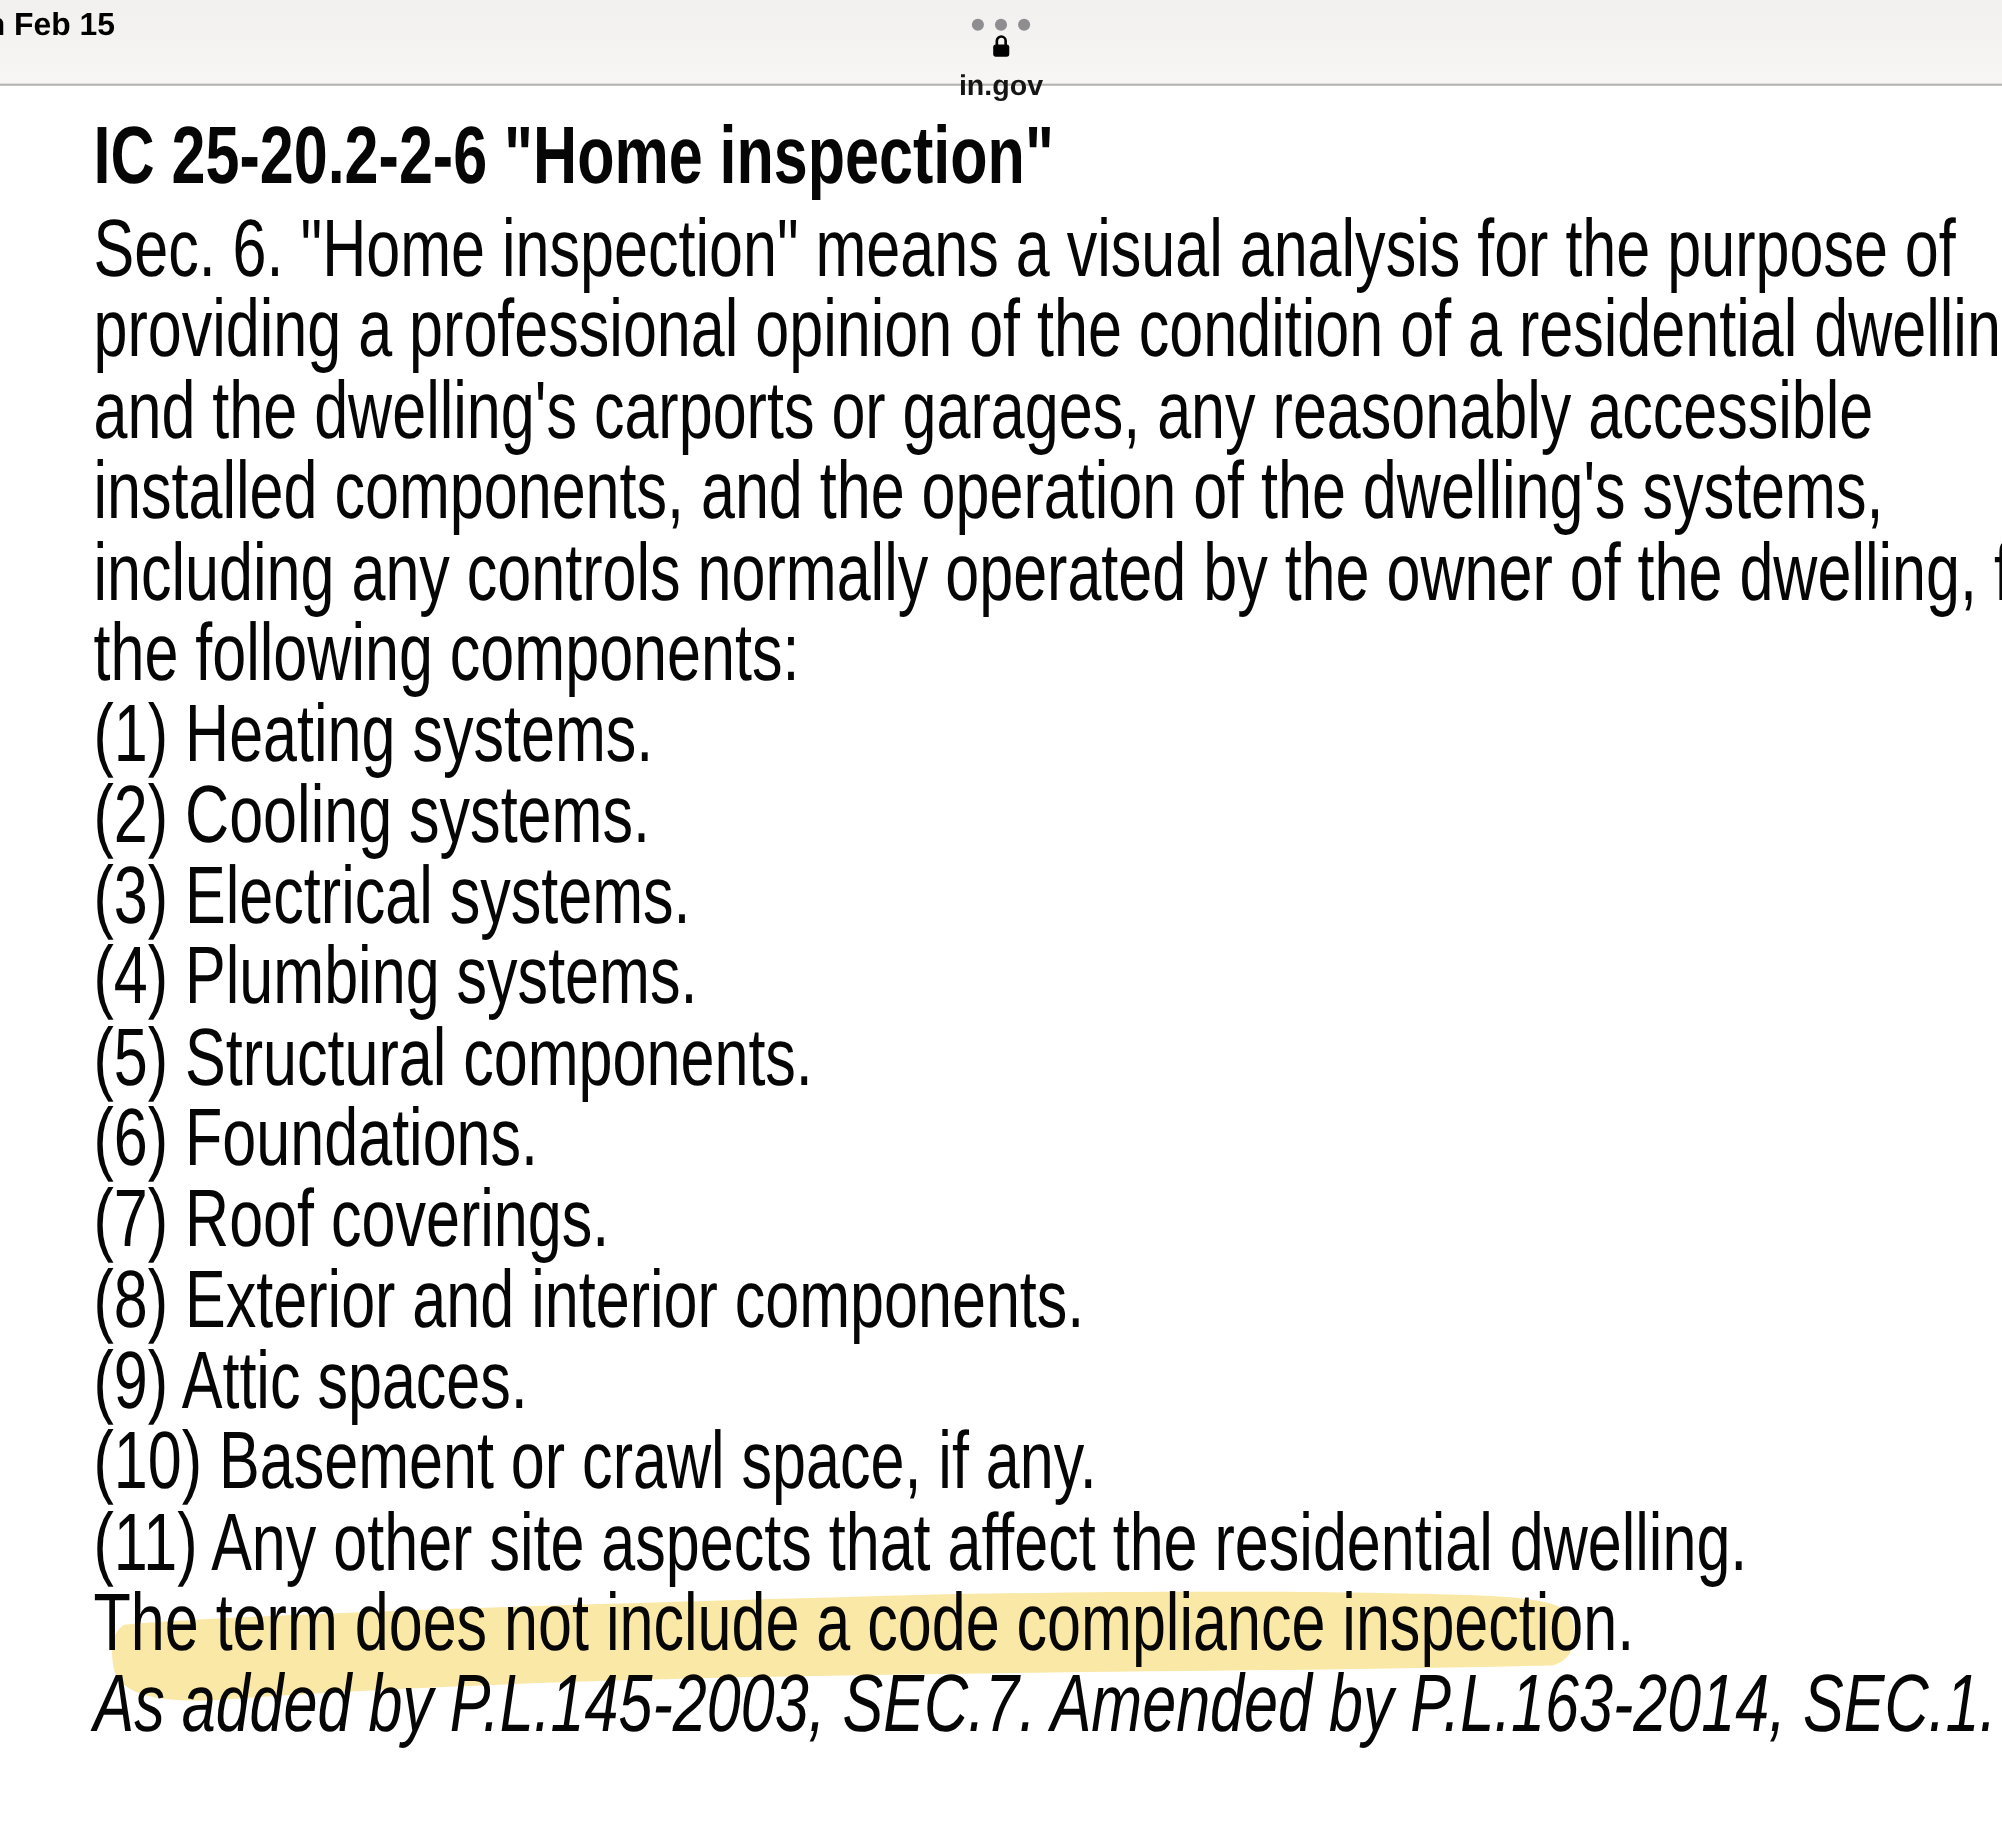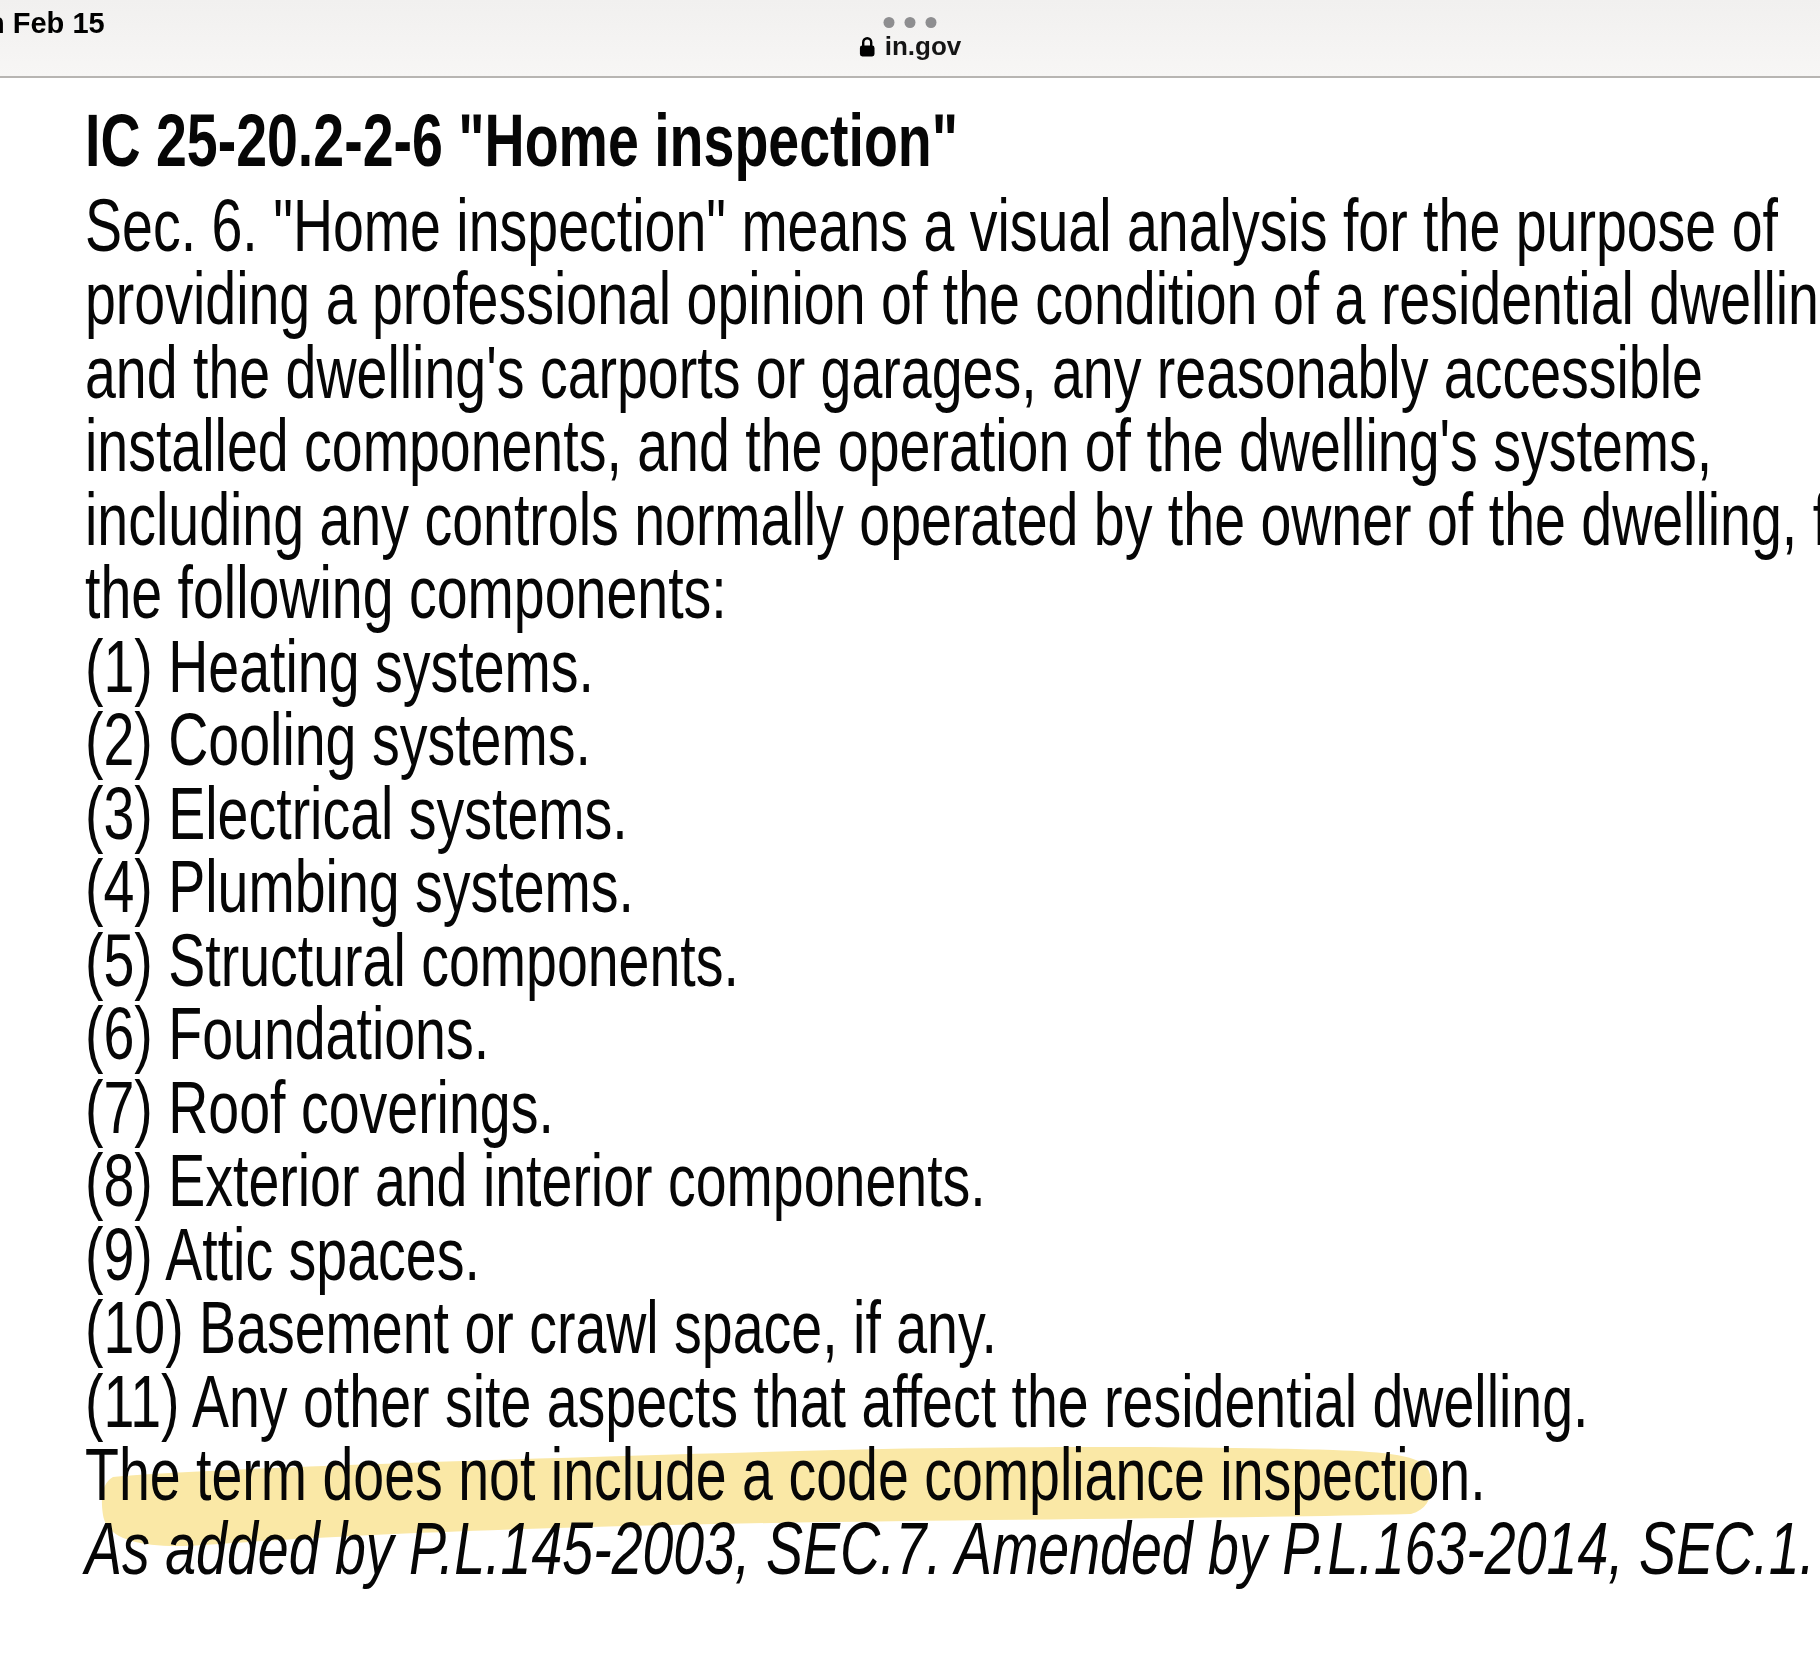--- a/index.html
+++ b/index.html
@@ -18,21 +18,21 @@
     position:absolute; left:-13px; top:7px;
     font-size:29px; font-weight:600; color:#000; white-space:nowrap;
   }
   .tab-dots {
     position:absolute; top:13px; left:50%; transform:translateX(-50%);
     display:flex; gap:10px; padding:4px 6px; cursor:default;
   }
   .tab-dots .dot { width:11px; height:11px; border-radius:50%; background:#8e8e90; }
   .url-row {
     position:absolute; top:31px; left:50%; transform:translateX(-50%);
-    display:flex; align-items:center; gap:9px;
+    display:flex; align-items:center; gap:9px;flex-direction:column;
   }
   .url-row .host { font-size:26px; font-weight:600; color:#151515; }
   
   .doc {
     position:absolute; left:85px; top:104px; width:2400px;
     transform:scaleX(0.75); transform-origin:0 0;
     font-size:74px; line-height:73.5px; color:#060606; z-index:2;
   }
   .doc-title { font-weight:bold; margin-bottom:11px; white-space:nowrap; }
   .doc-line { white-space:nowrap; }

